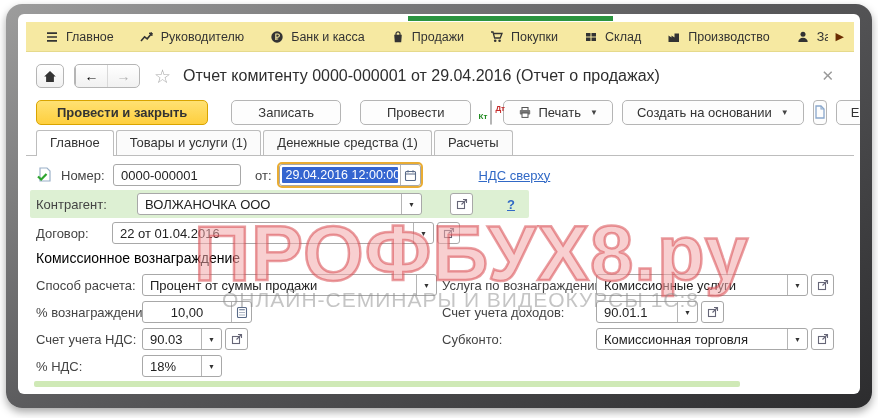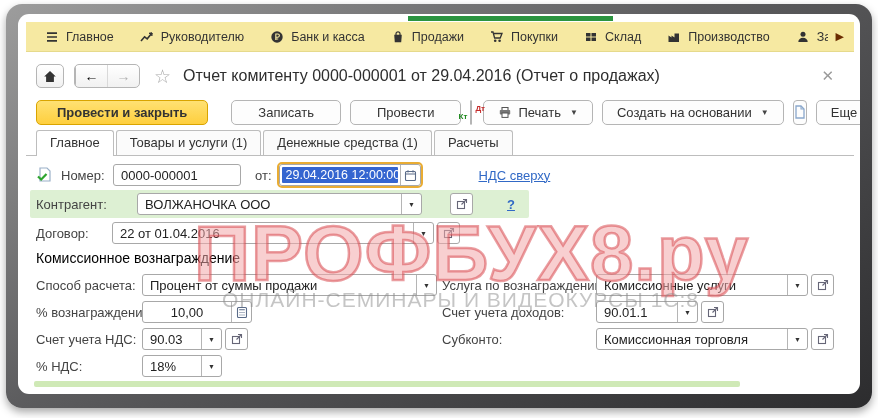--- a/index.html
+++ b/index.html
@@ -1,20 +1,20 @@
 <!DOCTYPE html>
 <html><head>
 <meta charset="utf-8">
 <style>
   * { box-sizing: border-box; margin: 0; padding: 0; }
   html,body { width: 878px; height: 418px; background:#fff; font-family:"Liberation Sans", sans-serif; }
   .shot { position:absolute; left:6px; top:4px; width:866px; height:404px; border-radius:16px;
           background:linear-gradient(150deg,#9d9d9d 0%,#5c5c5e 45%,#2c2c2e 100%);
           box-shadow:0 4px 8px rgba(0,0,0,0.35); padding:10px 12px 14px 12px; }
-  .inner { position:relative; background:#fff; width:100%; height:100%; border-radius:11px; padding:8px 6px 4px 8px; overflow:hidden; }
+  .inner { position:relative; background:#fff; width:100%; height:100%; border-radius:6px; padding:8px 6px 4px 8px; overflow:hidden; }
   .top-progress { position:absolute; top:2px; left:390px; width:205px; height:5px; background:#2b9440; }
   .app { position:relative; width:100%; height:100%; }
 
   
   .menubar { height:30px; background:#f6e9a2; border-bottom:1px solid #e6da8c; display:flex; align-items:center; gap:8px; padding:0 10px 0 14px; font-size:12.5px; color:#333; }
   .mitem { display:flex; align-items:center; gap:7px; padding:0 13px 0 5px; cursor:pointer; white-space:nowrap; }
   .mitem:last-of-type { padding-right:0; overflow:hidden; }
   .mico { display:flex; align-items:center; }
   .overflow-arrow { margin-left:auto; color:#6b2c00; font-size:11px; }
 
@@ -25,21 +25,21 @@
   .navgroup .seg { width:32px; display:flex; align-items:center; justify-content:center; font-size:14px; }
   .navgroup .seg.fwd { color:#b0b0b0; border-left:1px solid #d9d9d9; }
   .star { font-size:19px; color:#a9a9a9; margin-left:4px; }
   .page-title { font-size:16px; color:#2e2e2e; margin-left:2px; white-space:nowrap; }
   .close-x { margin-left:auto; color:#9a9a9a; font-size:15px; padding:0 8px; cursor:pointer; }
 
   
   .toolbar { height:34px; display:flex; align-items:center; gap:9px; padding:2px 12px 0 10px; }
   .btn { height:25px; border:1px solid #b5b5b5; border-radius:5px; background:#fdfdfd; color:#333; font-size:13px; display:flex; align-items:center; justify-content:center; padding:0 14px; cursor:pointer; white-space:nowrap; }
   .btn.primary { background:linear-gradient(#ffe173,#fecf3e); border-color:#d9a400; font-weight:bold; padding:0 20px; margin-right:14px; }
-  .btn.wide { padding:10px 26px; }
+  .btn.wide { padding:10px 26px; margin-right:10px; }
   .btn .bico { margin-right:6px; display:flex; }
   .caret { font-size:8px; color:#444; margin-left:9px; }
   .dtkt { width:26px; height:25px; border:1px solid #b5b5b5; border-radius:4px; background:#fdfdfd; position:relative; font-size:8px; font-weight:bold; cursor:pointer; margin-right:2px; }
   .dtkt .dt { position:absolute; left:4px; top:3px; color:#c42a2a; }
   .dtkt .kt { position:absolute; right:4px; bottom:3px; color:#1f8a1f; }
   .iconbtn { width:28px; height:25px; border:1px solid #b5b5b5; border-radius:4px; background:#fdfdfd; display:flex; align-items:center; justify-content:center; cursor:pointer; }
 
   
   .tabs { display:flex; align-items:flex-end; padding:6px 0 0 10px; border-bottom:1px solid #bdbdbd; height:28px; }
   .tab { font-size:13px; color:#333; border:1px solid #bdbdbd; border-bottom:none; border-radius:3px 3px 0 0; padding:4px 13px 5px; background:#fbfbfb; margin-right:2px; cursor:pointer; position:relative; }

